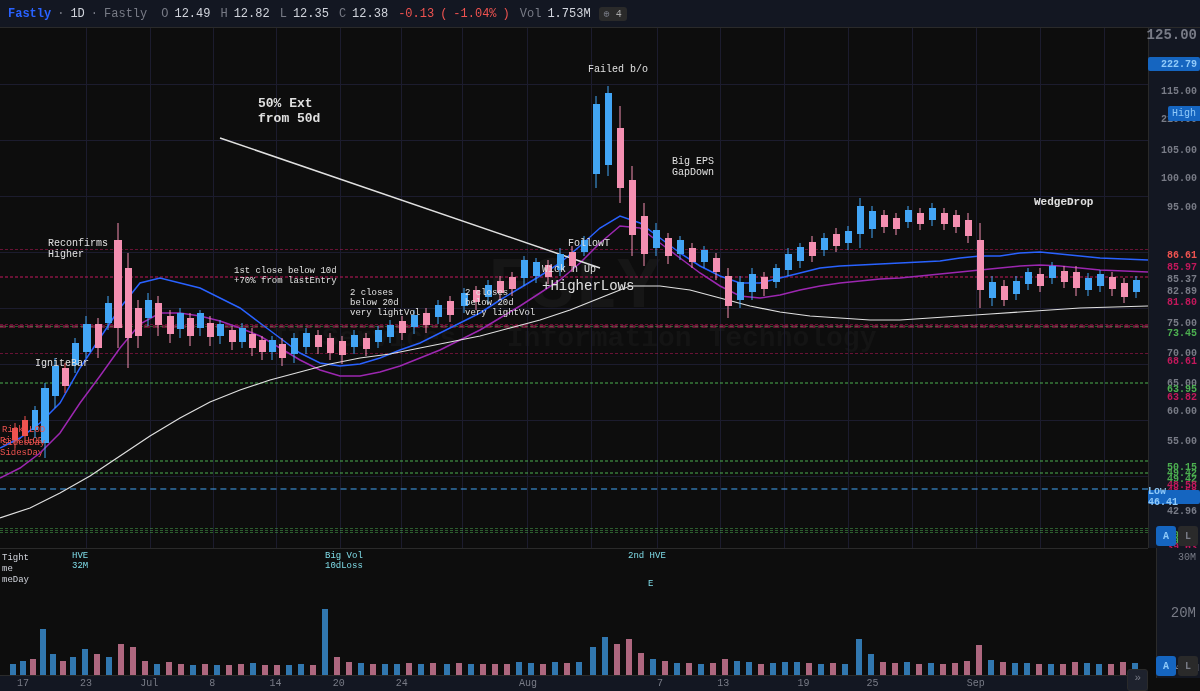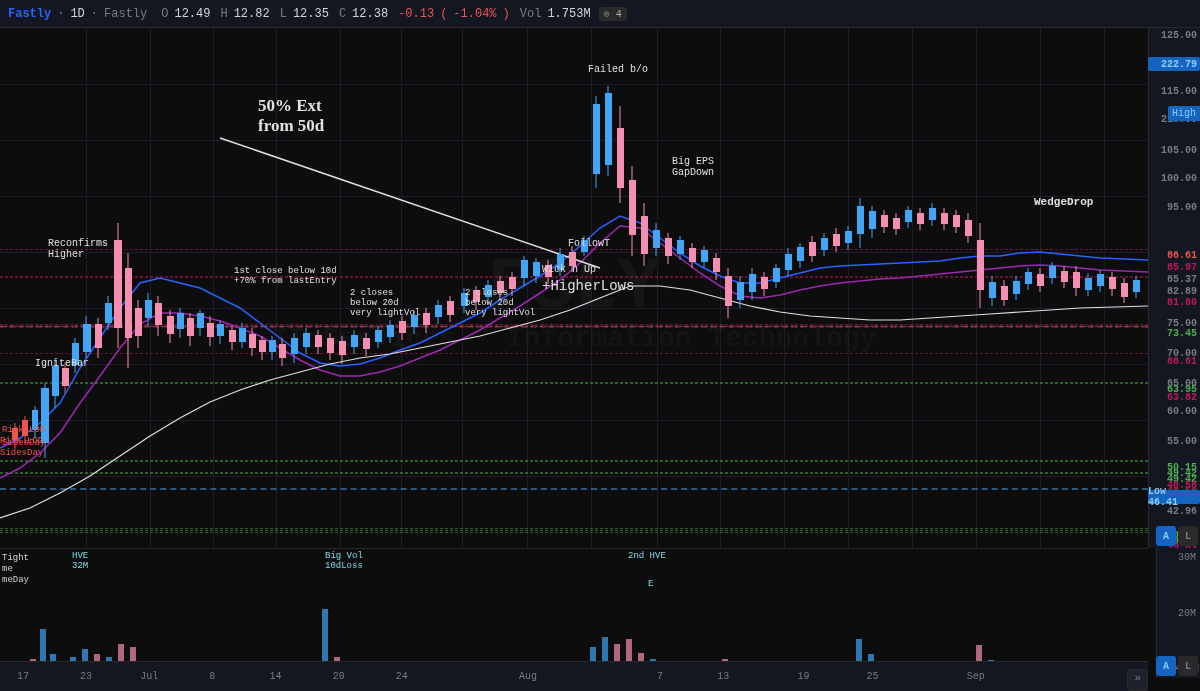--- a/index.html
+++ b/index.html
@@ -109,21 +109,21 @@
       justify-content: space-between;
       padding: 4px 0;
     }
 
     
     #time-axis {
       position: absolute;
       bottom: 0;
       left: 0;
       width: 1148px;
-      height: 30px;
+      height: 16px;
       background: #131722;
       border-top: 1px solid #2a2a2a;
       display: flex;
       align-items: center;
       margin-top: 47px;
     }
 
     .time-label {
       position: absolute;
       font-size: 10px;
@@ -659,42 +659,42 @@
         <rect x="1109" y="249" width="7" height="12" fill="#f48fb1"></rect>
 
         <line x1="1124" y1="250" x2="1124" y2="275" stroke="#f48fb1" stroke-width="1"></line>
         <rect x="1121" y="255" width="7" height="14" fill="#f48fb1"></rect>
 
         <line x1="1136" y1="248" x2="1136" y2="270" stroke="#42a5f5" stroke-width="1"></line>
         <rect x="1133" y="252" width="7" height="12" fill="#42a5f5"></rect>
       </g>
     </svg>
 
-    <div class="chart-annotation annotation-white" style="left:258px; top:68px; font-size:17px; font-weight:bold;font-family:Liberation Serif, serif;">50% Ext<br>from 50d</div>
+    <div class="chart-annotation annotation-white" style="left:258px; top:68px; font-size:13px; font-weight:bold;">50% Ext<br>from 50d</div>
     <div class="chart-annotation annotation-white" style="left:48px; top:210px; font-size:10px;">Reconfirms<br>Higher</div>
     <div class="chart-annotation annotation-white" style="left:35px; top:330px; font-size:10px;">IgniteBar</div>
     <div class="chart-annotation annotation-white" style="left:234px; top:238px; font-size:9px;">1st close below 10d<br>+70% from lastEntry</div>
     <div class="chart-annotation annotation-white" style="left:350px; top:260px; font-size:9px;">2 closes<br>below 20d<br>very lightVol</div>
     <div class="chart-annotation annotation-white" style="left:465px; top:260px; font-size:9px;">2 closes<br>below 20d<br>very lightVol</div>
     <div class="chart-annotation annotation-white" style="left:588px; top:36px; font-size:10px;">Failed b/o</div>
     <div class="chart-annotation annotation-white" style="left:672px; top:128px; font-size:10px;">Big EPS<br>GapDown</div>
     <div class="chart-annotation annotation-white" style="left:568px; top:210px; font-size:10px;">FollowT</div>
     <div class="chart-annotation annotation-white" style="left:542px; top:236px; font-size:10px;">Wick n Up</div>
     <div class="chart-annotation annotation-white" style="left:542px; top:250px; font-size:14px;">+HigherLows</div>
     <div class="chart-annotation annotation-white" style="left:1034px; top:168px; font-size:11px; font-weight:bold;">WedgeDrop</div>
 
     <div style="position:absolute; top:397px; left:2px; color:#ef5350; font-size:9px; z-index:5;">Risk LOD</div>
     <div style="position:absolute; top:410px; left:2px; color:#ef5350; font-size:9px; z-index:5;">SidesDay</div>
   </div>
 
   <div id="price-axis">
 
     <div style="position:absolute; top:39px; right:0; background:#1565c0; color:#90caf9; font-size:10px; padding:2px 4px; border-radius:2px 0 0 2px; z-index:20;margin-top:39px;">High</div>
 
-    <div class="price-level" style="top:0px; color:#787b86; font-size:10px;">125.00</div>
+    <div class="price-level" style="top:0px; color:#787b86; font-size:14px;">125.00</div>
     <div class="price-level" style="top:29px; color:#90caf9; font-size:10px; background:#1565c0; border-radius:2px;">222.79</div>
     <div class="price-level" style="top:56px; color:#787b86; font-size:10px;">115.00</div>
     <div class="price-level" style="top:84px; color:#787b86; font-size:10px;">210.00</div>
     <div class="price-level" style="top:115px; color:#787b86; font-size:10px;">105.00</div>
     <div class="price-level" style="top:143px; color:#787b86; font-size:10px;">100.00</div>
     <div class="price-level" style="top:172px; color:#787b86; font-size:10px;">95.00</div>
     <div class="price-level" style="top:220px; color:#ef5350; font-size:10px; font-weight:bold;">86.61</div>
     <div class="price-level" style="top:232px; color:#c2185b; font-size:10px;">85.97</div>
     <div class="price-level" style="top:244px; color:#787b86; font-size:10px;">85.37</div>
     <div class="price-level" style="top:256px; color:#787b86; font-size:10px;">82.89</div>
@@ -829,21 +829,21 @@
       <rect x="1084" y="114" width="6" height="13" fill="#42a5f5" opacity="0.7"></rect>
       <rect x="1096" y="115" width="6" height="12" fill="#42a5f5" opacity="0.7"></rect>
       <rect x="1108" y="115" width="6" height="12" fill="#f48fb1" opacity="0.7"></rect>
       <rect x="1120" y="113" width="6" height="14" fill="#f48fb1" opacity="0.7"></rect>
       <rect x="1132" y="114" width="6" height="13" fill="#42a5f5" opacity="0.7"></rect>
     </svg>
   </div>
 
   <div id="volume-axis">
     <div style="font-size:10px; color:#787b86; text-align:right; padding-right:4px;">30M</div>
-    <div style="font-size:10px; color:#787b86; text-align:right; padding-right:4px;">20M</div>
+    <div style="font-size:14px; color:#787b86; text-align:right; padding-right:4px;">20M</div>
     <div style="font-size:10px; color:#787b86; text-align:right; padding-right:4px;">10.499M</div>
 
     <div style="position:absolute; bottom:2px; right:2px; display:flex; gap:2px;">
       <div class="al-btn al-btn-a">A</div>
       <div class="al-btn al-btn-l">L</div>
     </div>
   </div>
 
   <div id="time-axis">
     <span class="time-label" style="left:2%;">17</span>

